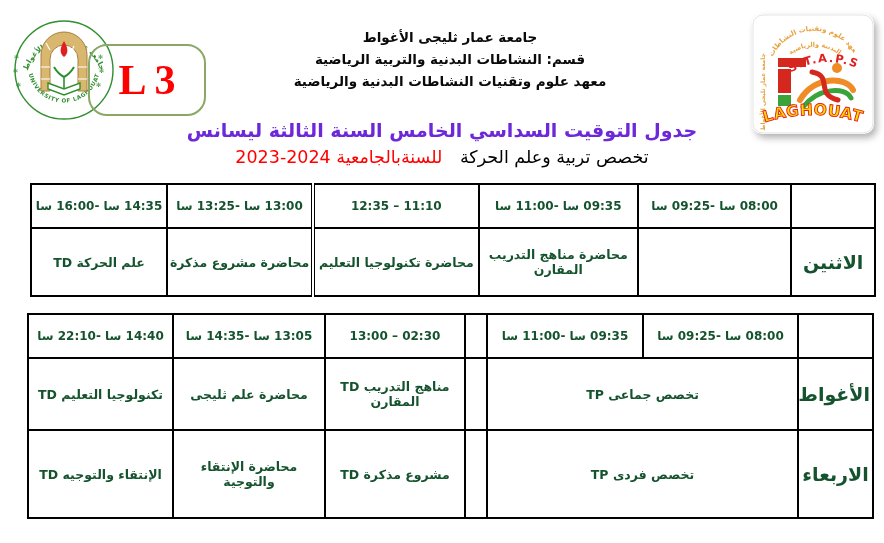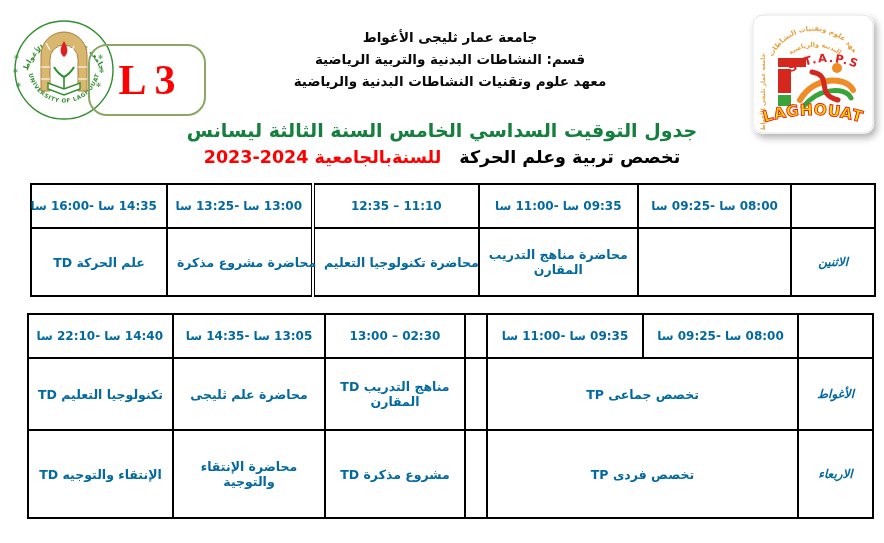--- a/index.html
+++ b/index.html
@@ -19,31 +19,31 @@
     position:absolute;top:26px;left:225px;width:450px;text-align:center;
     font-weight:bold;font-size:13.5px;line-height:22px;color:#0a0a0a;
   }
   .istaps-wrap{
     position:absolute;left:752px;top:14px;width:122px;height:120px;
     border-radius:10px;box-shadow:3px 4px 7px rgba(0,0,0,.30);background:#fff;
   }
 
   
   .title-block{position:absolute;top:117px;left:0;width:884px;text-align:center;}
-  .title-l1{font-weight:bold;font-size:19px;line-height:27px;color:#15803d;}
-  .title-l2{font-weight:bold;font-size:17.5px;line-height:27px;color:#000;text-align:center;}
+  .title-l1{font-weight:bold;font-size:19px;line-height:27px;color:#6d28d9;}
+  .title-l2{font-weight:normal;font-size:17.5px;line-height:27px;color:#000;text-align:center;}
   .title-red{color:#ff0000;margin-right:12px;}
 
   
   table{border-collapse:collapse;table-layout:fixed;position:absolute;direction:rtl;}
   td{border:2px solid #000;text-align:center;vertical-align:middle;
-     font-weight:bold;color:#0369a1;padding:1px 9px;}
+     font-weight:bold;color:#14532d;padding:1px 2px;}
   .t-head td{font-size:12px;white-space:nowrap;height:40px;}
   .lesson{font-size:12.5px;direction:ltr;}
-  .day{font-size:12px;font-style:italic;}
+  .day{font-size:19px;}
   .nowrap{white-space:nowrap;}
   #table1{top:183px;left:30px;width:846px;}
   #table1 .body-row td{height:64px;}
   #table2{top:313px;left:27px;width:846px;}
   #table2 .row-tue td{height:68px;}
   #table2 .row-wed td{height:84px;margin-left:20px;}
   .dbl{border-right:4px double #000;}     
 
   svg text{font-family:"DejaVu Sans",sans-serif;}
 </style>

